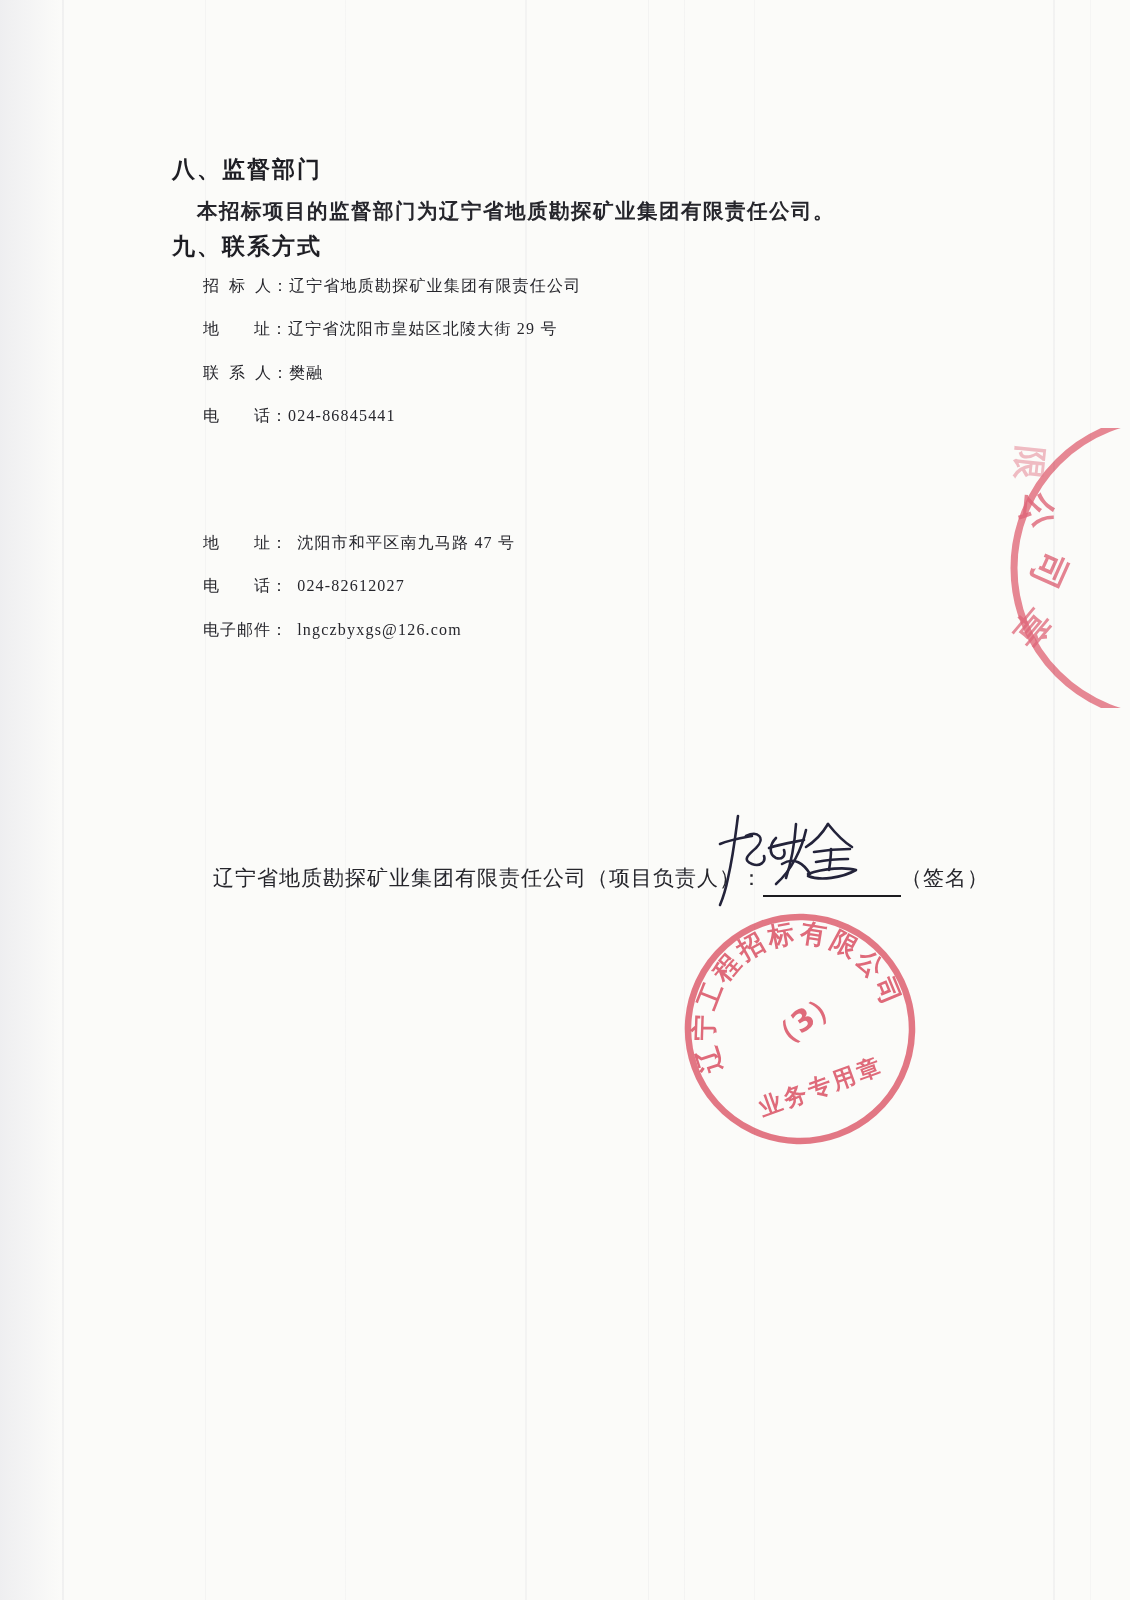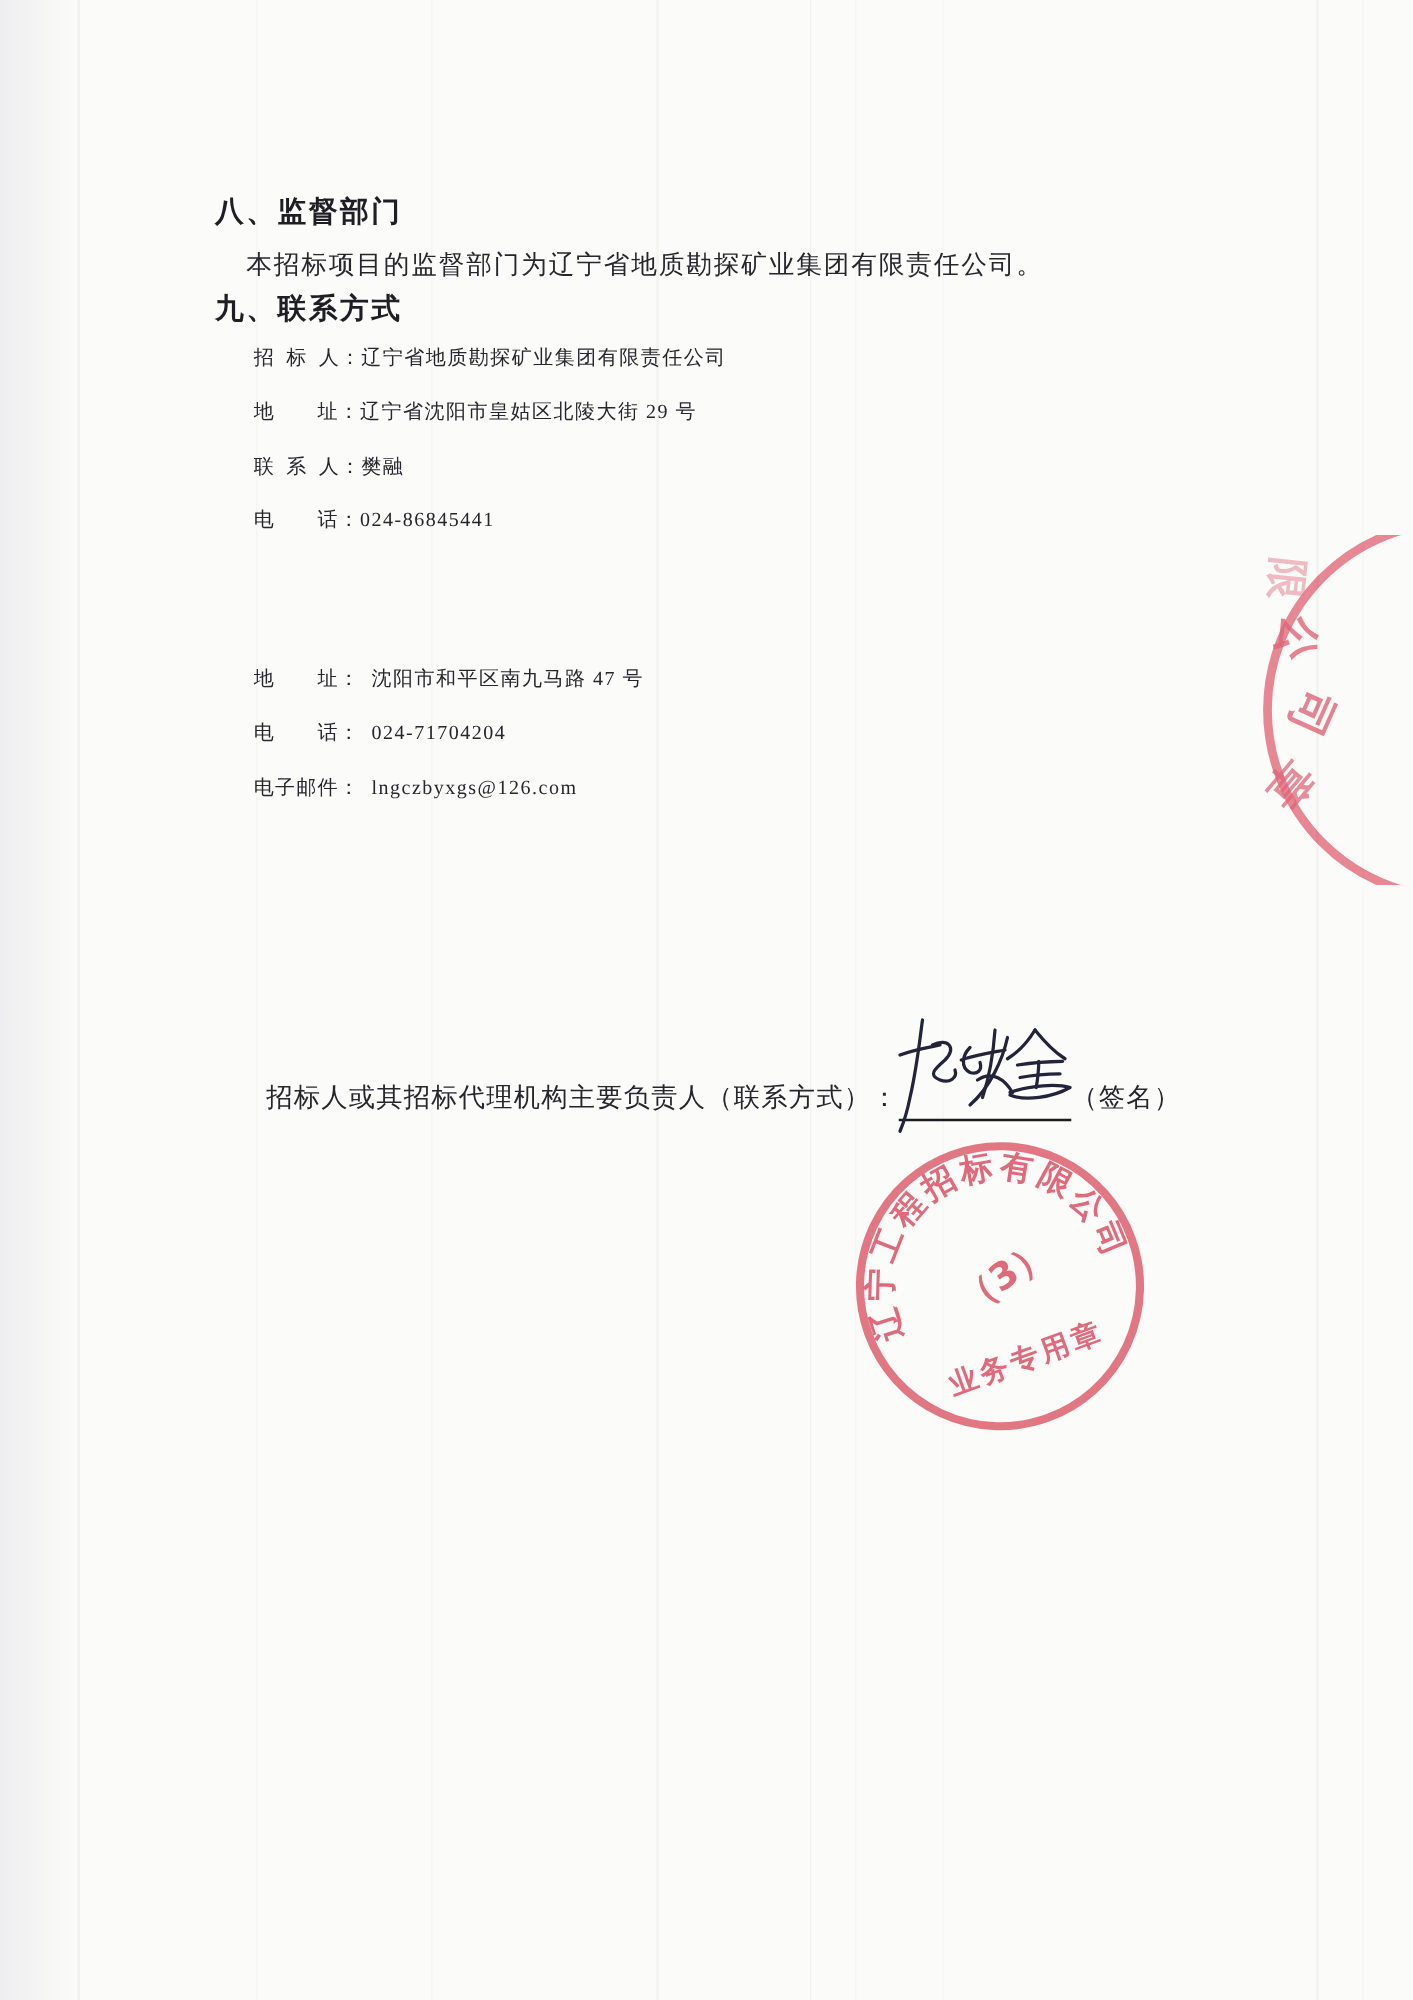--- a/index.html
+++ b/index.html
@@ -23,21 +23,21 @@
     background-repeat:no-repeat;
     overflow:hidden;
     font-family:"Liberation Serif","DejaVu Serif",serif;
     color:#26262c;
   }
   .abs{position:absolute;white-space:pre;}
   .heading{
     font-family:"DejaVu Sans","Liberation Sans",sans-serif;
     font-weight:bold;font-size:23px;letter-spacing:2px;color:#1e1e24;
   }
-  .bodytext{font-size:20.5px;letter-spacing:1.5px;}
+  .bodytext{font-size:20.5px;letter-spacing:1.5px;font-weight:bold;}
   .contact-block{position:absolute;left:203px;}
   .contact-row{height:43.4px;font-size:16px;white-space:pre;}
   .contact-row .lbl{display:inline-block;letter-spacing:1px;}
   .contact-row .val{letter-spacing:1.2px;}
   .mono-ish{letter-spacing:1.8px;}
   .sigline{font-size:21px;letter-spacing:1px;display:flex;align-items:flex-end;}
   .sig-underline{
     display:inline-block;border-bottom:2px solid #1b1b1f;
     transform:translateY(5px);
   }
@@ -57,26 +57,26 @@
 
   <div class="contact-block" style="top:276px;">
     <div class="contact-row"><span class="lbl">招 标 人：</span><span class="val">辽宁省地质勘探矿业集团有限责任公司</span></div>
     <div class="contact-row"><span class="lbl">地　　址：</span><span class="val">辽宁省沈阳市皇姑区北陵大街 29 号</span></div>
     <div class="contact-row"><span class="lbl">联 系 人：</span><span class="val">樊融</span></div>
     <div class="contact-row"><span class="lbl">电　　话：</span><span class="val mono-ish">024-86845441</span></div>
   </div>
 
   <div class="contact-block" style="top:533px;">
     <div class="contact-row"><span class="lbl">地　　址：</span><span class="val"> 沈阳市和平区南九马路 47 号</span></div>
-    <div class="contact-row"><span class="lbl">电　　话：</span><span class="val mono-ish"> 024-71704204</span></div>
+    <div class="contact-row"><span class="lbl">电　　话：</span><span class="val mono-ish"> 024-82612027</span></div>
     <div class="contact-row"><span class="lbl">电子邮件：</span><span class="val mono-ish"> lngczbyxgs@126.com</span></div>
   </div>
 
   <div class="abs sigline" style="left:213px;top:864px;">
-    <span>招标人或其招标代理机构主要负责人（联系方式）：</span><span class="sig-underline" style="width:138px;"></span><span>（签名）</span>
+    <span>辽宁省地质勘探矿业集团有限责任公司（项目负责人）：</span><span class="sig-underline" style="width:138px;"></span><span>（签名）</span>
   </div>
 
   <svg class="abs" style="left:706px;top:812px;" width="170" height="100" viewBox="0 0 170 100" aria-label="handwritten signature">
     <g fill="none" stroke="#23233a" stroke-width="2.6" stroke-linecap="round" stroke-linejoin="round">
 
       <path d="M32,4 C31,10 28,40 22,66 C20,76 17,86 14,93"></path>
       <path d="M14,32 C24,28 36,26 46,24"></path>
       <path d="M40,24 C52,18 60,26 50,36 C42,43 36,48 46,52 C54,55 60,50 58,44"></path>
 
       <path d="M70,26 C64,32 62,42 70,46 C76,48 80,44 78,38"></path>

